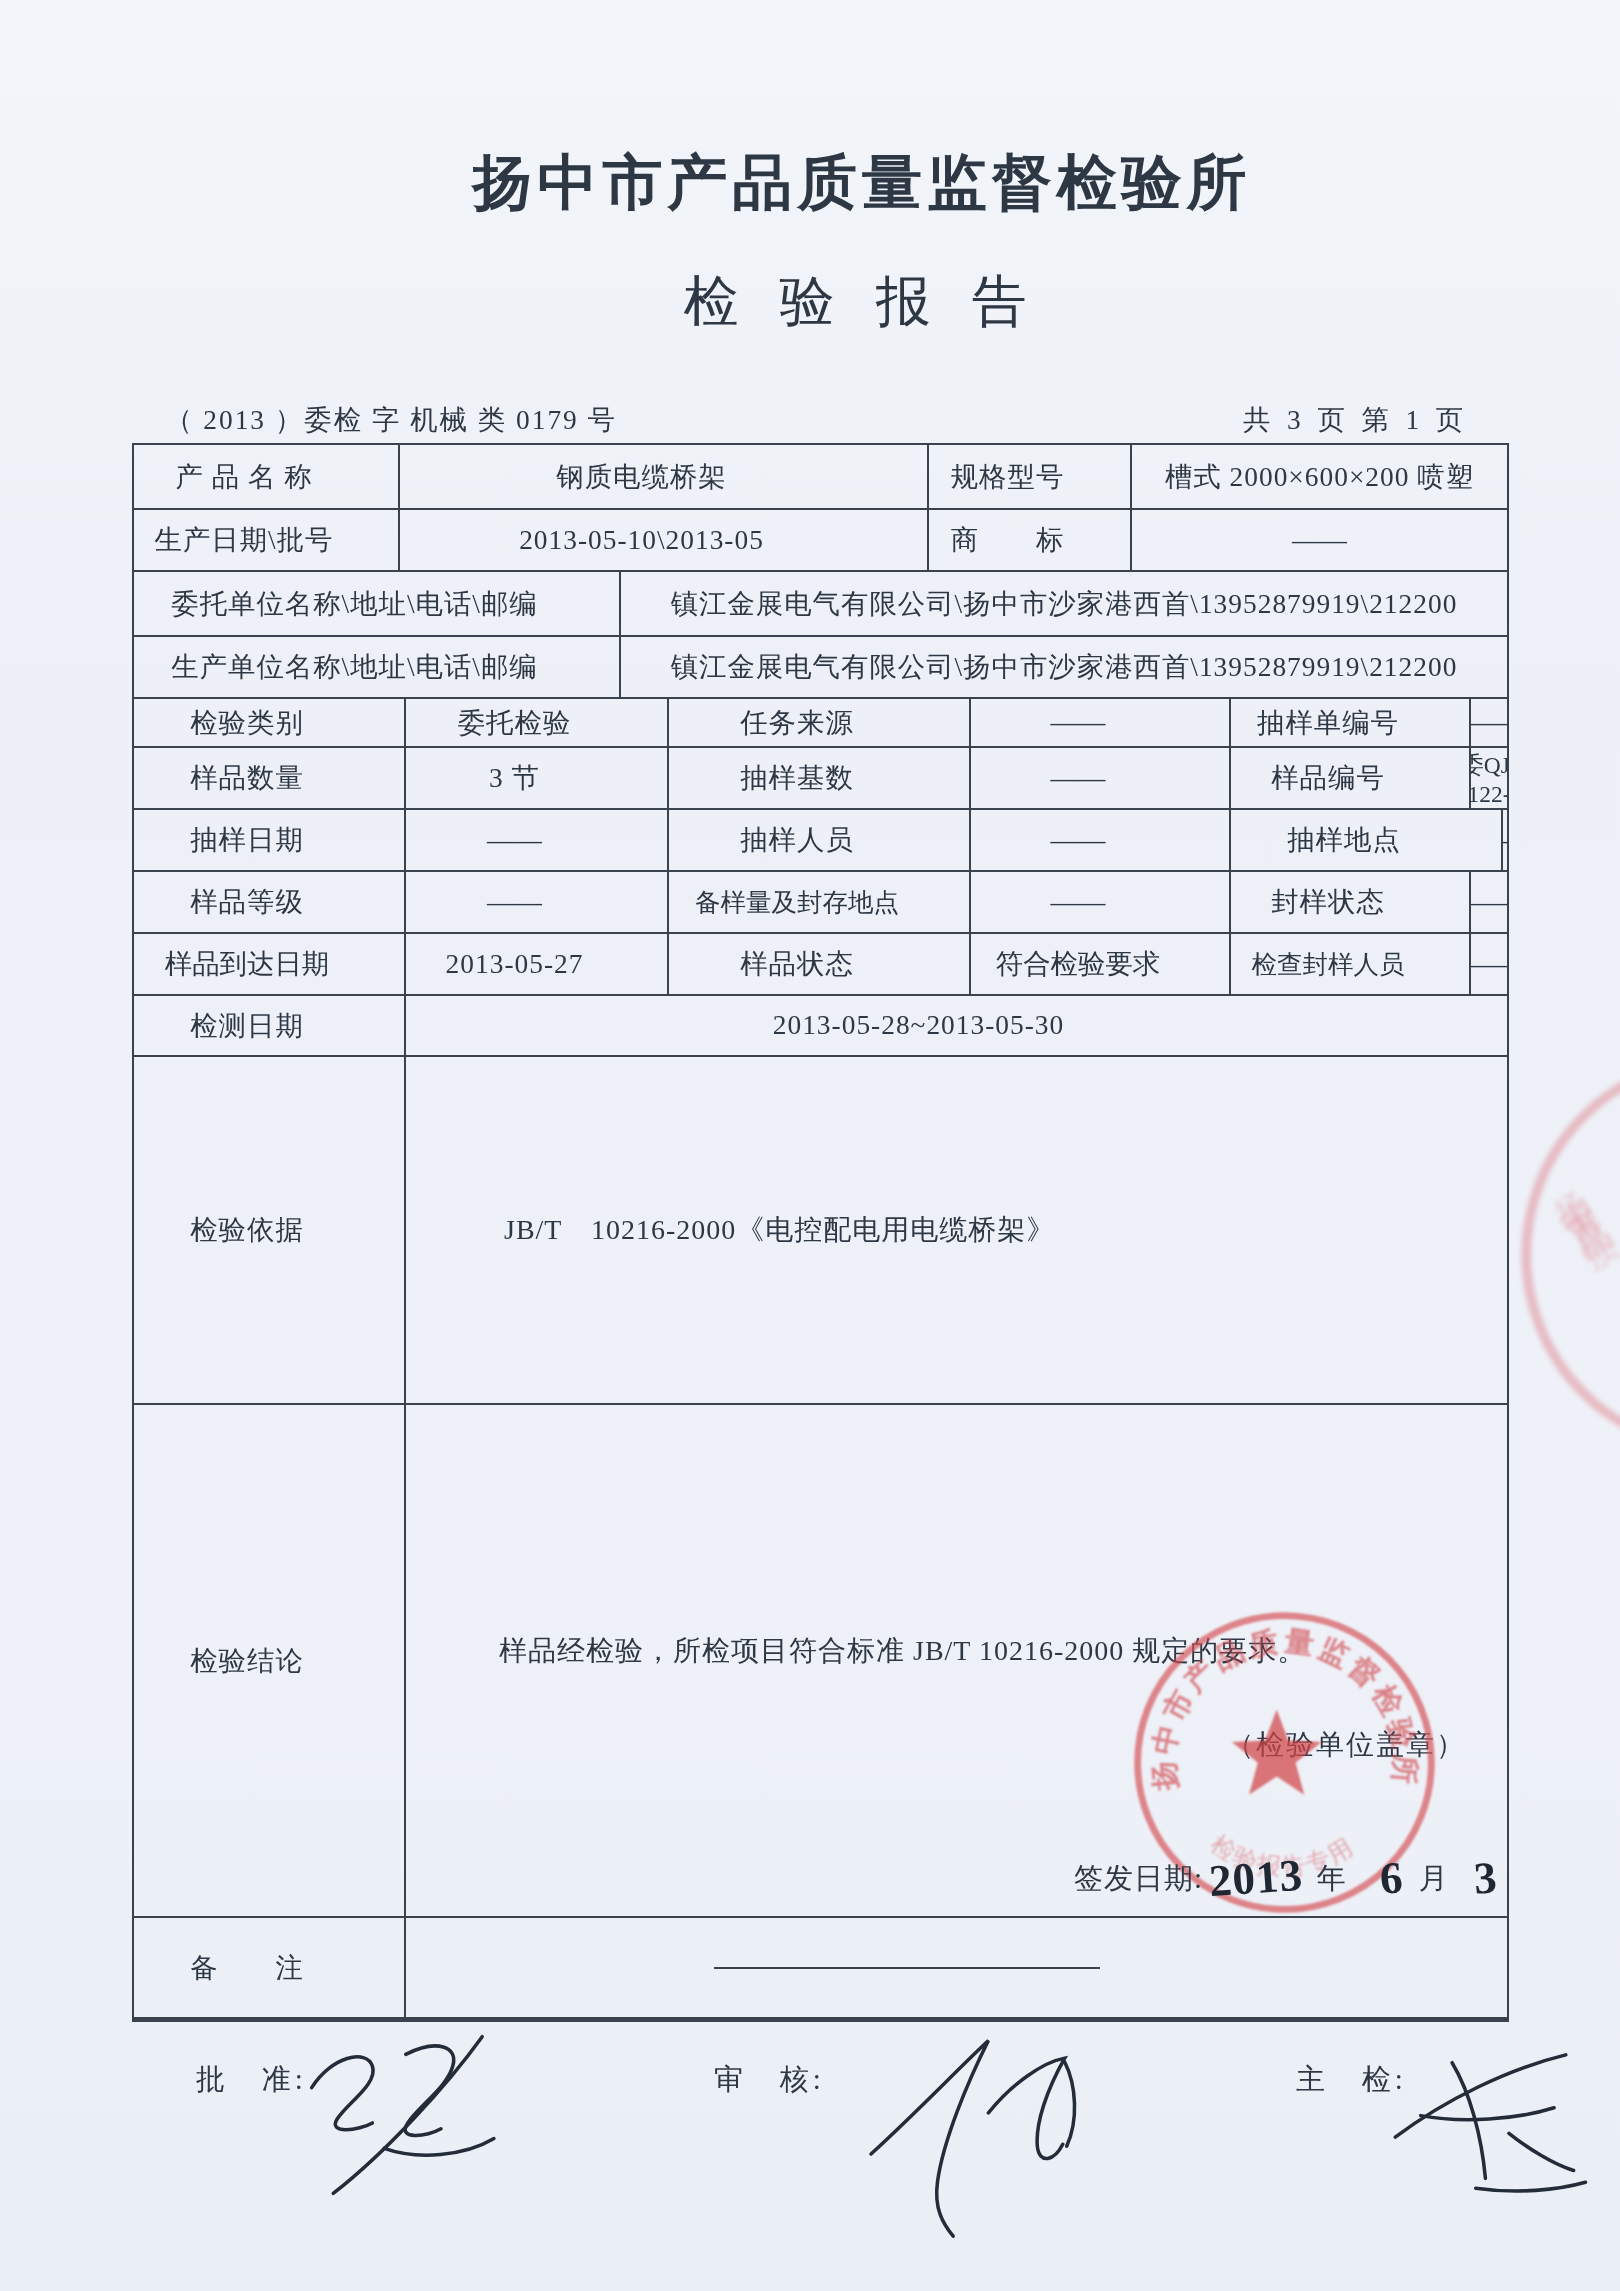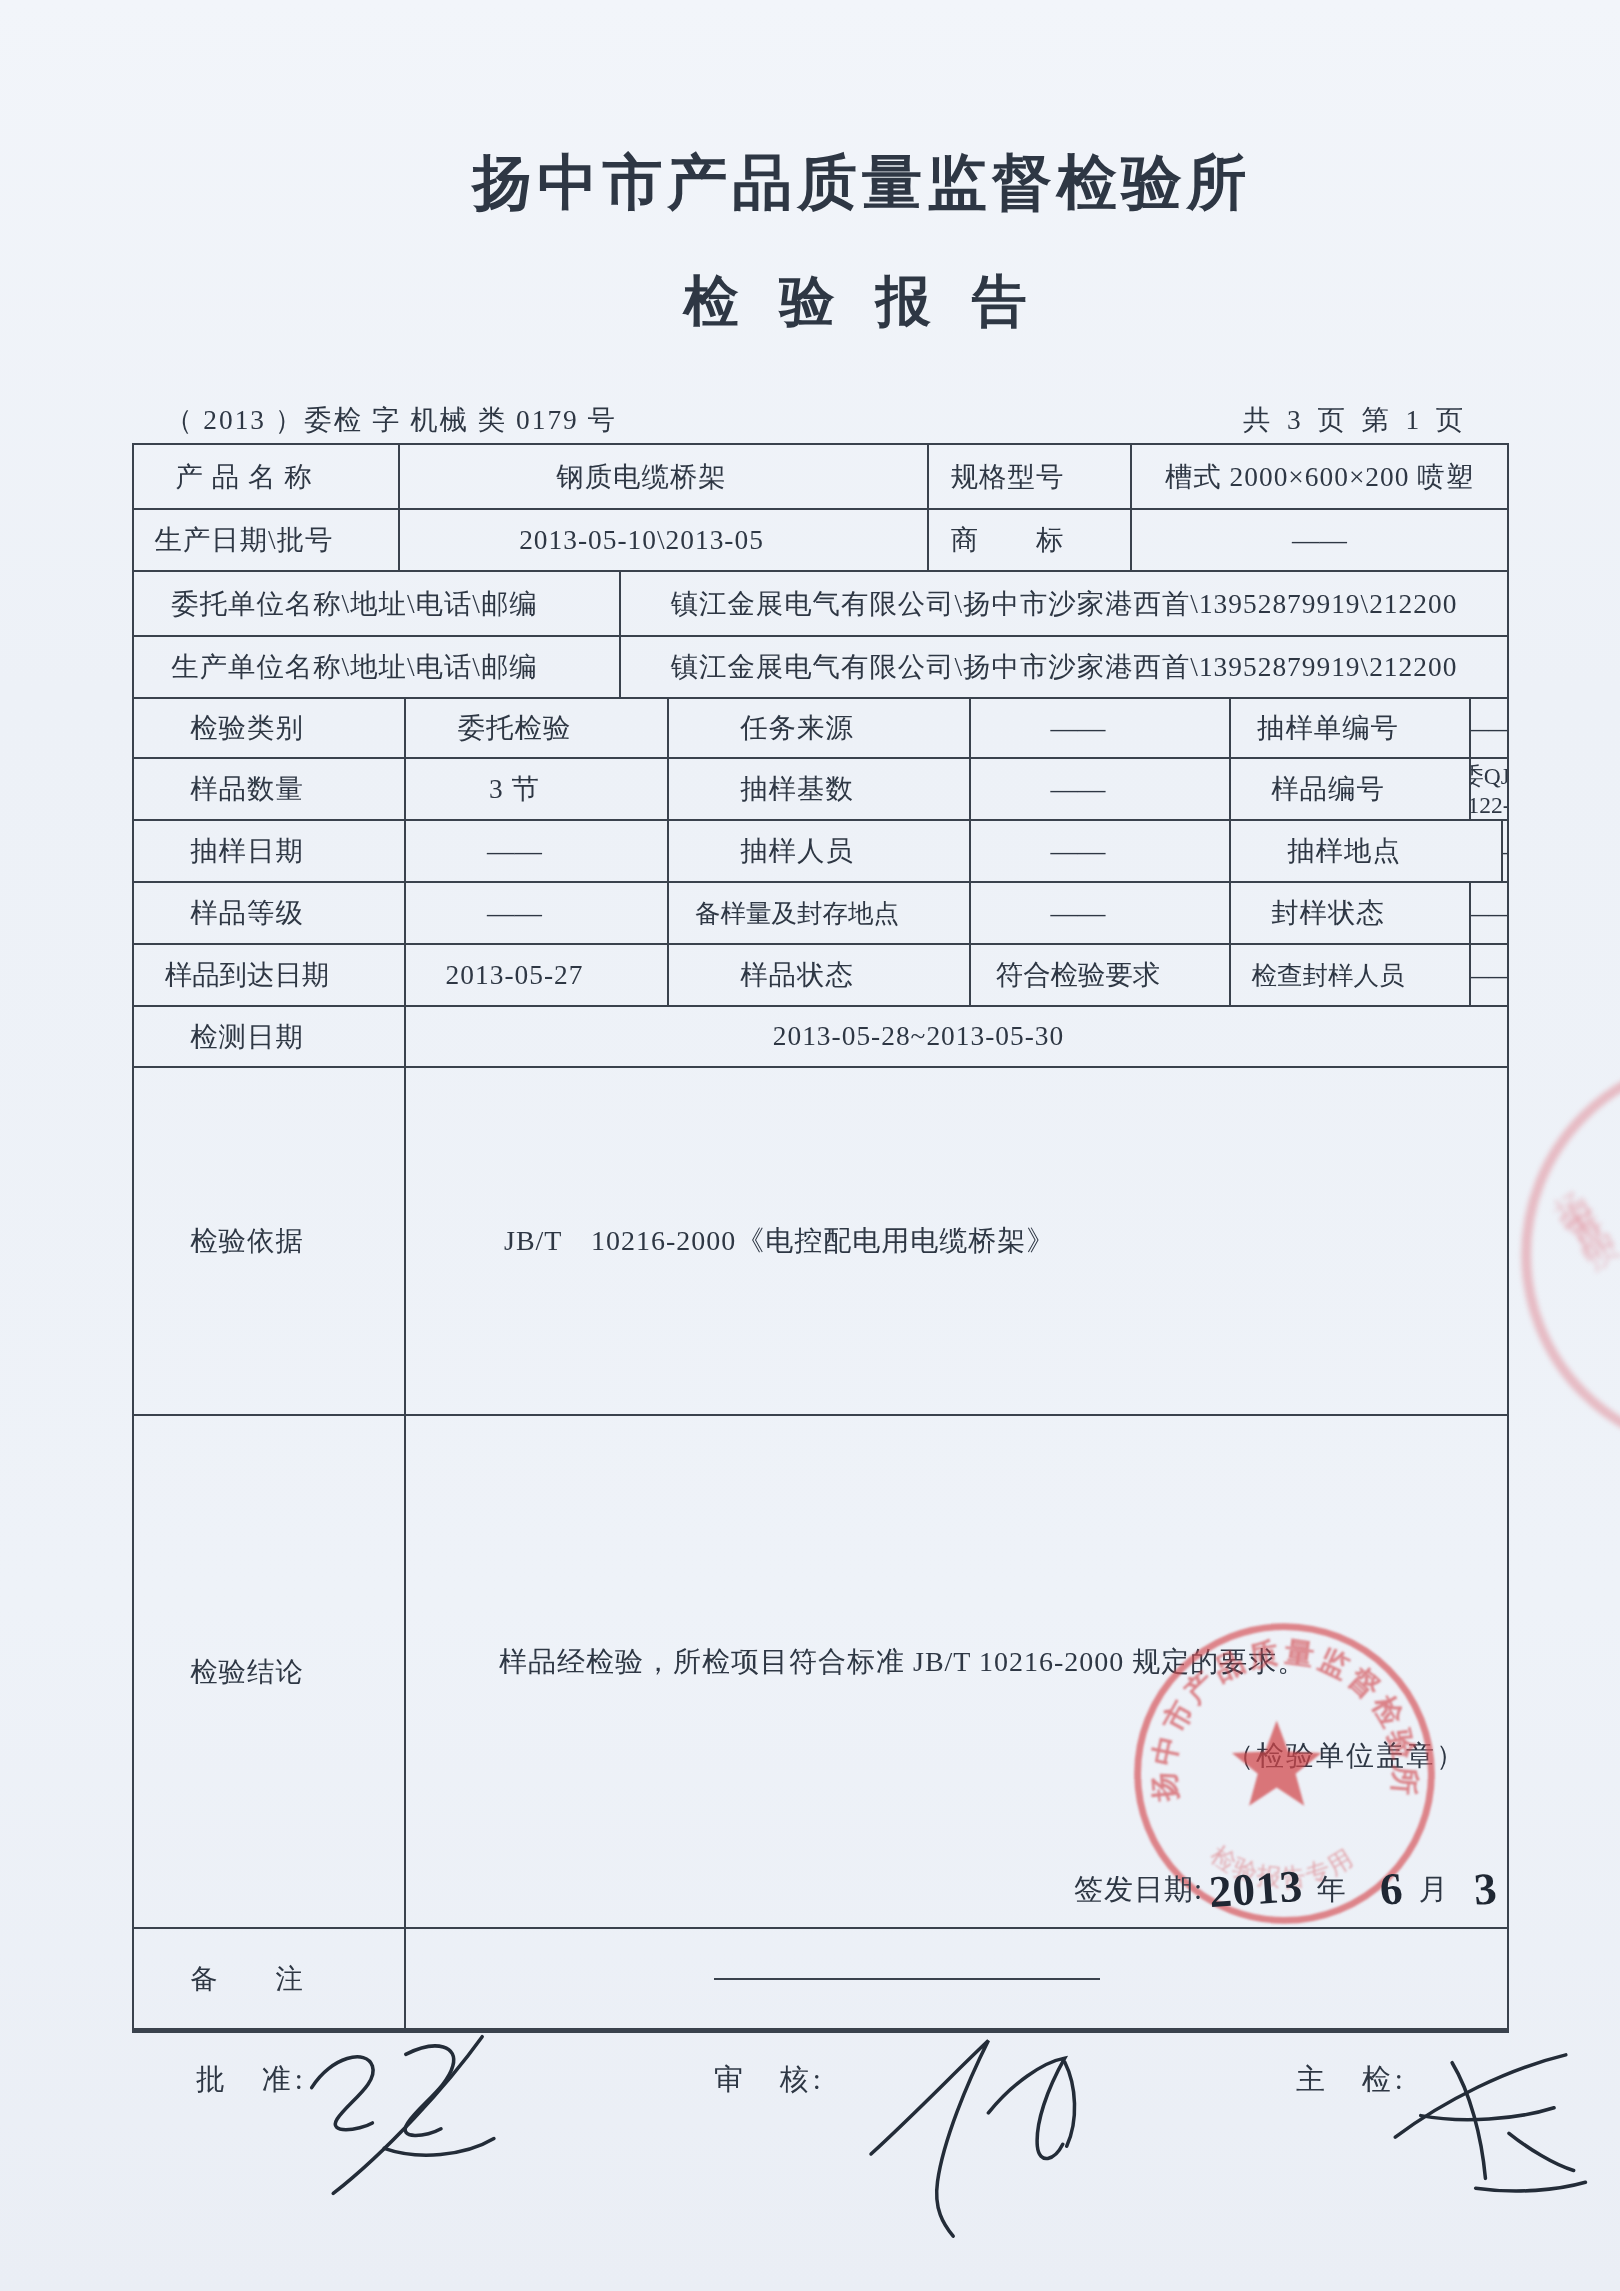--- a/index.html
+++ b/index.html
@@ -5,21 +5,21 @@
   html,body{margin:0;padding:0;background:#dfe5ec;}
   .page{
     position:relative;width:1620px;height:2292px;overflow:hidden;
     background:linear-gradient(180deg,#f2f5fa 0%,#edf1f7 30%,#eef2f8 70%,#eaeef5 100%);
     font-family:"Liberation Serif","DejaVu Serif",serif;color:#2e3744;
   }
   .abs{position:absolute;}
   .org-title{top:143px;left:274px;width:1176px;text-align:center;
     font-size:60px;font-weight:700;letter-spacing:4.9px;white-space:nowrap;}
   .report-title{top:265px;left:274px;width:1176px;text-align:center;
-    font-size:55px;font-weight:700;letter-spacing:13.7px;white-space:nowrap;}
+    font-size:55px;font-weight:400;letter-spacing:13.7px;white-space:nowrap;}
   .doc-no{top:402px;left:165px;font-size:27.4px;letter-spacing:2px;}
   .page-no{top:402px;left:1243px;font-size:27.4px;letter-spacing:4.9px;}
 
   .tbl{position:absolute;left:132px;top:443px;width:1373px;border:2.9px solid #3a424d;
        border-bottom-width:5.9px;font-size:27.4px;}
   .tr{display:flex;box-sizing:border-box;border-top:2px solid #3a424d;gap:44px;}
   .tr.first{border-top:none;}
   .td{box-sizing:border-box;border-left:2px solid #3a424d;display:flex;
       align-items:center;justify-content:center;text-align:center;
       letter-spacing:1px;overflow:hidden;}
@@ -73,21 +73,21 @@
     <div class="tr" style="height:65px">
       <div class="td nb" style="width:441px">委托单位名称\地址\电话\邮编</div>
       <div class="td flex1">镇江金展电气有限公司\扬中市沙家港西首\13952879919\212200</div>
     </div>
 
     <div class="tr" style="height:62px">
       <div class="td nb" style="width:441px">生产单位名称\地址\电话\邮编</div>
       <div class="td flex1">镇江金展电气有限公司\扬中市沙家港西首\13952879919\212200</div>
     </div>
 
-    <div class="tr" style="height:60px">
+    <div class="tr" style="height:49px">
       <div class="td nb" style="width:226px">检验类别</div>
       <div class="td" style="width:219px">委托检验</div>
       <div class="td" style="width:258px">任务来源</div>
       <div class="td dash" style="width:216px">——</div>
       <div class="td" style="width:196px">抽样单编号</div>
       <div class="td flex1 dash">——</div>
     </div>
 
     <div class="tr" style="height:62px">
       <div class="td nb" style="width:226px">样品数量</div>

